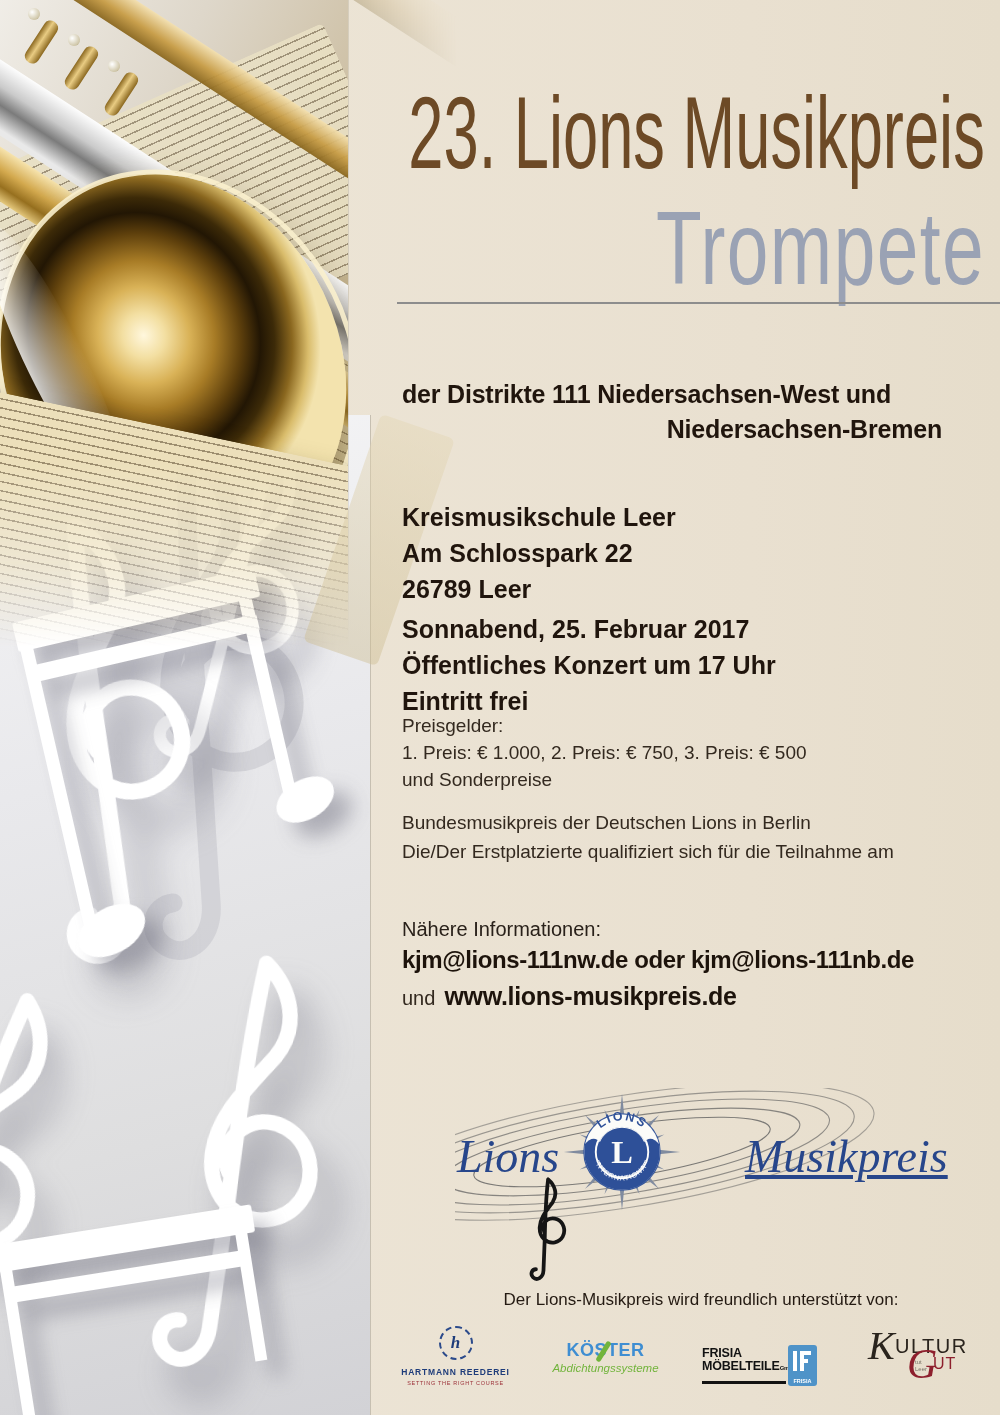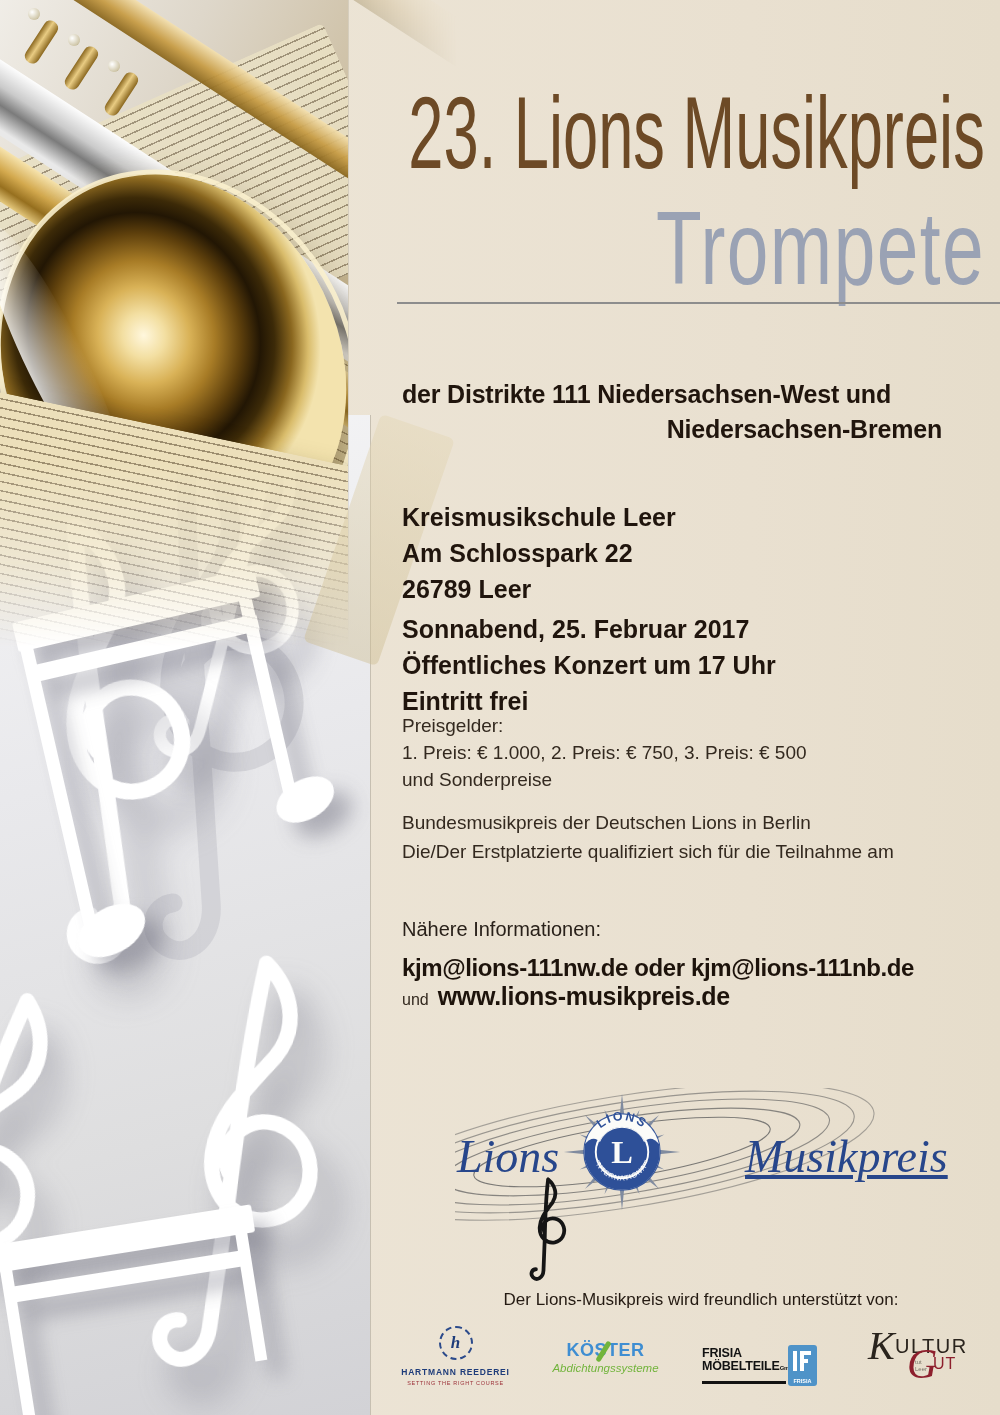--- a/index.html
+++ b/index.html
@@ -59,23 +59,23 @@
   .rule{position:absolute;left:397px;top:302px;width:603px;height:2px;background:#8d8d8d;}
   
   .tb{position:absolute;white-space:nowrap;}
   .district{left:402px;top:377px;width:540px;font-weight:bold;font-size:25px;line-height:35px;color:#20150d;letter-spacing:-.2px;}
   .district .l2{text-align:right;}
   .venue{left:402px;top:499px;font-weight:bold;font-size:25px;line-height:36px;color:#20150d;}
   .event{left:402px;top:611px;font-weight:bold;font-size:25px;line-height:36px;color:#20150d;}
   .prizes{left:402px;top:712px;font-size:19px;line-height:27px;color:#33291f;}
   .qual{left:402px;top:808px;font-size:19px;line-height:29px;color:#33291f;}
   .info-h{left:402px;top:918px;font-size:20px;color:#29211a;}
-  .emails{left:402px;top:946px;font-size:24px;font-weight:bold;letter-spacing:-.4px;color:#1d130b;margin-top:8px;}
+  .emails{left:402px;top:946px;font-size:24px;font-weight:bold;letter-spacing:-.4px;color:#1d130b;}
   .webline{left:402px;top:982px;display:flex;align-items:baseline;gap:9px;}
-  .webline .und{font-size:16px;color:#33291f;}
+  .webline .und{font-size:20px;color:#33291f;}
   .webline .site{font-size:25px;font-weight:bold;color:#1d130b;letter-spacing:-.3px;}
   
   .logo{position:absolute;left:455px;top:1088px;width:490px;height:185px;}
   .logo svg{position:absolute;}
   .logo .word{position:absolute;top:42px;font-family:"Liberation Serif",serif;font-style:italic;
     font-size:46px;color:#27468b;}
   .logo .w-left{left:2px;}
   .logo .w-right{left:290px;text-decoration:underline;}
   
   .sp-heading{position:absolute;left:370px;top:1290px;width:662px;text-align:center;

